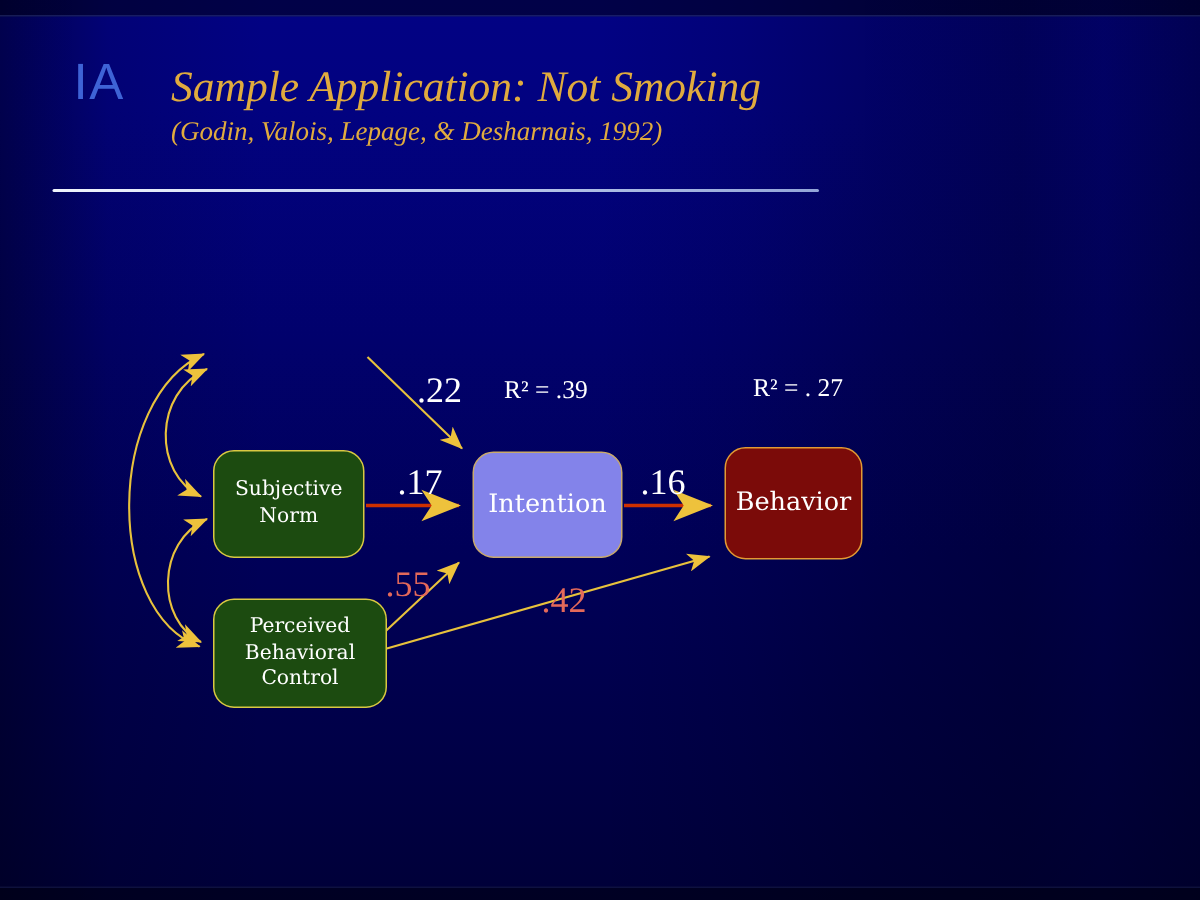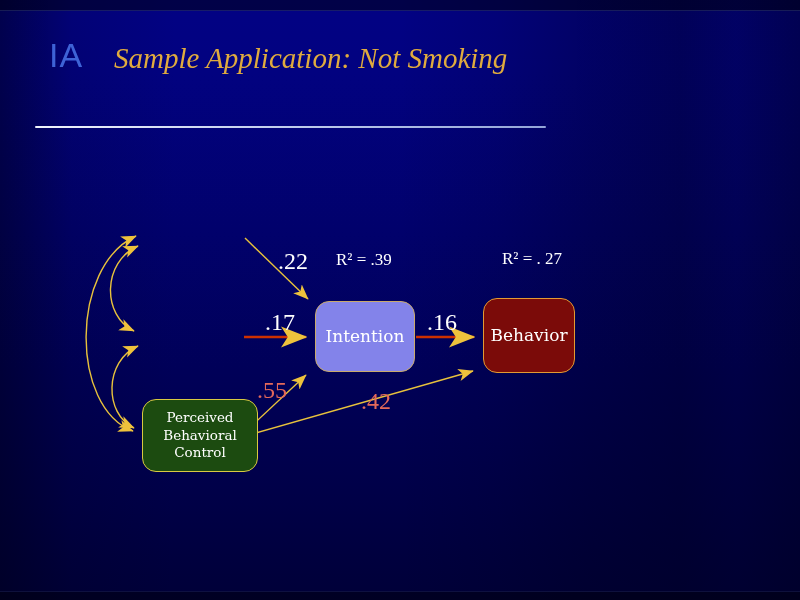--- a/index.html
+++ b/index.html
@@ -104,40 +104,42 @@
 </style>
 </head>
 <body>
 
 <div id="slide">
   <div id="top-strip" class="edge-strip"></div>
   <div id="bottom-strip" class="edge-strip"></div>
 
   <div id="logo" style="color:#3e63d6;">IA</div>
   <div id="title" style="color:#e0ab3e;">Sample Application: Not Smoking</div>
+  <div id="subtitle" style="color:#e0ab3e;">(Godin, Valois, Lepage, &amp; Desharnais, 1992)</div>
   <div id="divider"></div>
 
   <svg id="arrow-layer" width="800" height="600" viewBox="0 0 800 600">
     <defs>
       <marker id="ah" viewBox="0 0 10 8" refX="9.5" refY="4" markerWidth="11" markerHeight="9" orient="auto-start-reverse">
         <path d="M0,0 L10,4 L0,8 L2.6,4 Z" fill="#eec23c"></path>
       </marker>
     </defs>
 
     <line x1="245" y1="238" x2="308" y2="299" stroke="#e8c23c" stroke-width="1.4" marker-end="url(#ah)"></line>
     <line x1="244" y1="337" x2="306" y2="337" stroke="#ce3000" stroke-width="2.4" marker-end="url(#ah)"></line>
     <line x1="416" y1="337" x2="474" y2="337" stroke="#ce3000" stroke-width="2.4" marker-end="url(#ah)"></line>
     <line x1="244" y1="433" x2="306" y2="375" stroke="#e8c23c" stroke-width="1.4" marker-end="url(#ah)"></line>
     <line x1="245" y1="436" x2="473" y2="371" stroke="#e8c23c" stroke-width="1.4" marker-end="url(#ah)"></line>
 
     <path d="M138,246 C102,262 102,316 134,331" fill="none" stroke="#e8c23c" stroke-width="1.4" marker-start="url(#ah)" marker-end="url(#ah)"></path>
     <path d="M138,346 C104,361 104,414 134,428" fill="none" stroke="#e8c23c" stroke-width="1.4" marker-start="url(#ah)" marker-end="url(#ah)"></path>
     <path d="M136,236 C70,266 70,408 133,431" fill="none" stroke="#e8c23c" stroke-width="1.4" marker-start="url(#ah)" marker-end="url(#ah)"></path>
   </svg>
 
+  <div id="node-subjective" class="node green">Subjective Norm</div>
   <div id="node-pbc" class="node green">Perceived Behavioral Control</div>
   <div id="node-intention" class="node">Intention</div>
   <div id="node-behavior" class="node">Behavior</div>
 
   <div id="coef-22" class="coef">.22</div>
   <div id="coef-17" class="coef">.17</div>
   <div id="coef-55" class="coef red">.55</div>
   <div id="coef-42" class="coef red">.42</div>
   <div id="coef-16" class="coef">.16</div>
 

